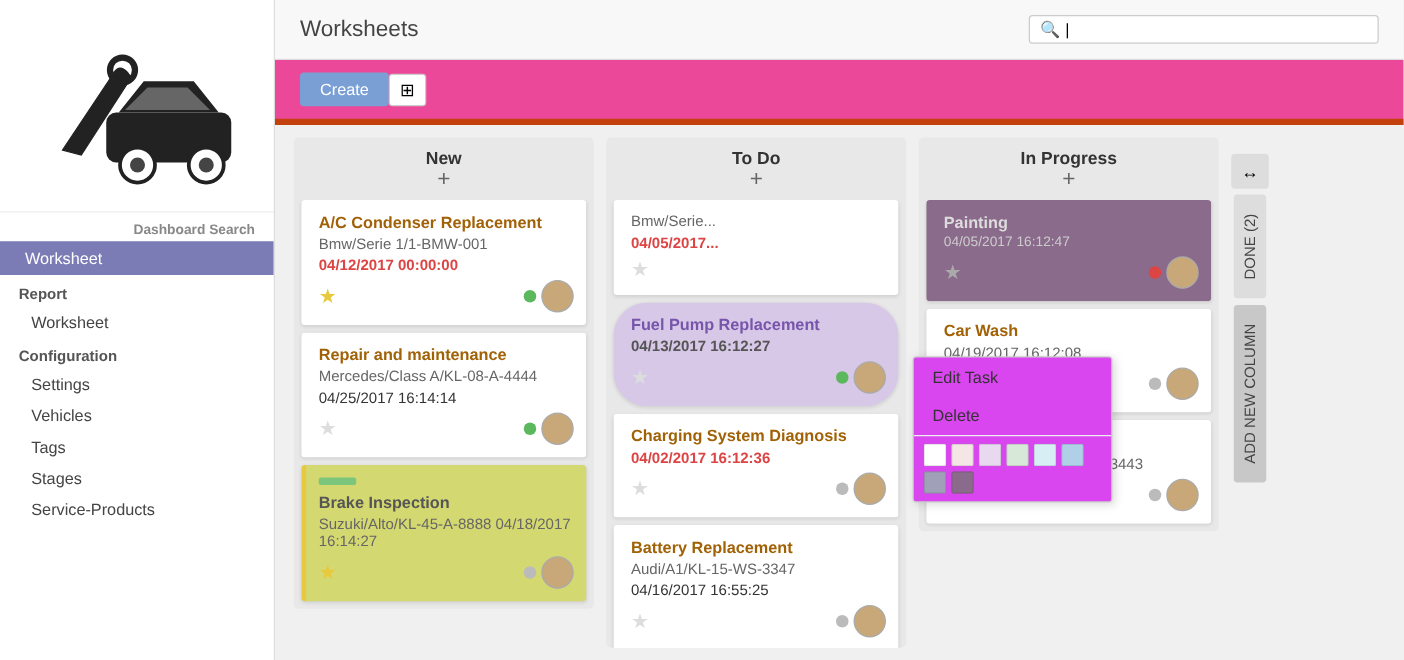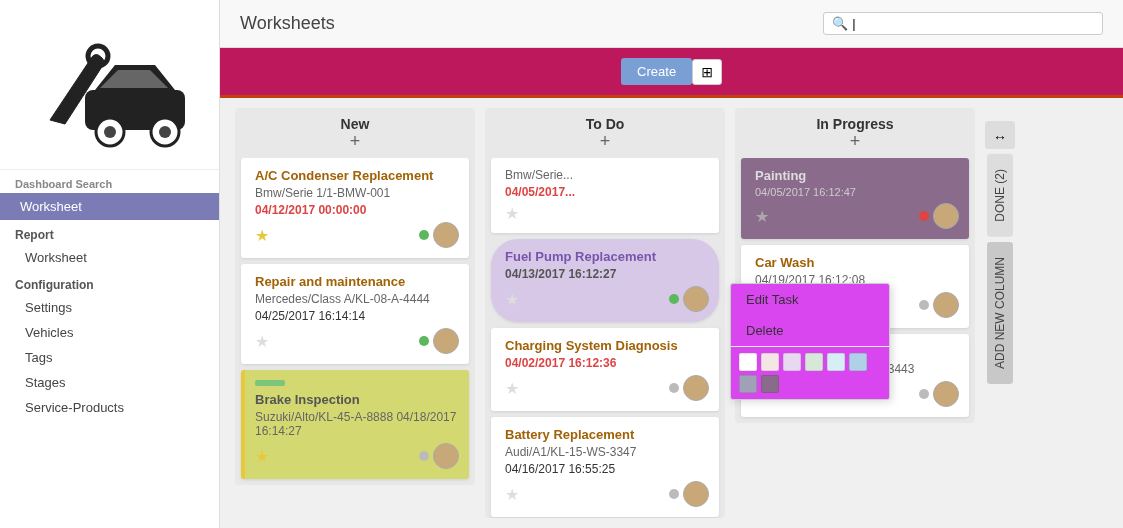--- a/index.html
+++ b/index.html
@@ -22,20 +22,21 @@
       border-bottom: 1px solid #eee;
       height: 170px;
     }
     .sidebar-nav { flex: 1; overflow-y: auto; }
     .sidebar-section-label {
       padding: 8px 15px 3px;
       font-size: 11px;
       color: #888;
       text-transform: none;
       font-weight: bold;
+      text-align: right;
     }
     .sidebar-item {
       padding: 6px 15px 6px 20px;
       cursor: pointer;
       color: #333;
       font-size: 13px;
     }
     .sidebar-item.active { background: #7b7bb5; color: #fff; }
     .sidebar-subsection {
       padding: 8px 15px 3px 15px;
@@ -81,26 +82,26 @@
       width: 280px;
     }
     .search-box input {
       border: none;
       outline: none;
       font-size: 13px;
       width: 100%;
     }
 
     .toolbar {
-      background: #be185d;
+      background: #ec4899;
       padding: 10px 20px;
-      border-bottom: 3px solid #c2410c;
-      display: flex;
-      align-items: center;
-      justify-content: center;
+      border-bottom: 5px solid #c2410c;
+      display: flex;
+      align-items: center;
+      justify-content: flex-start;
     }
     .btn-create {
       background: #7a9fd4;
       color: #fff;
       border: none;
       padding: 6px 16px;
       border-radius: 3px;
       cursor: pointer;
       font-size: 13px;
     }

